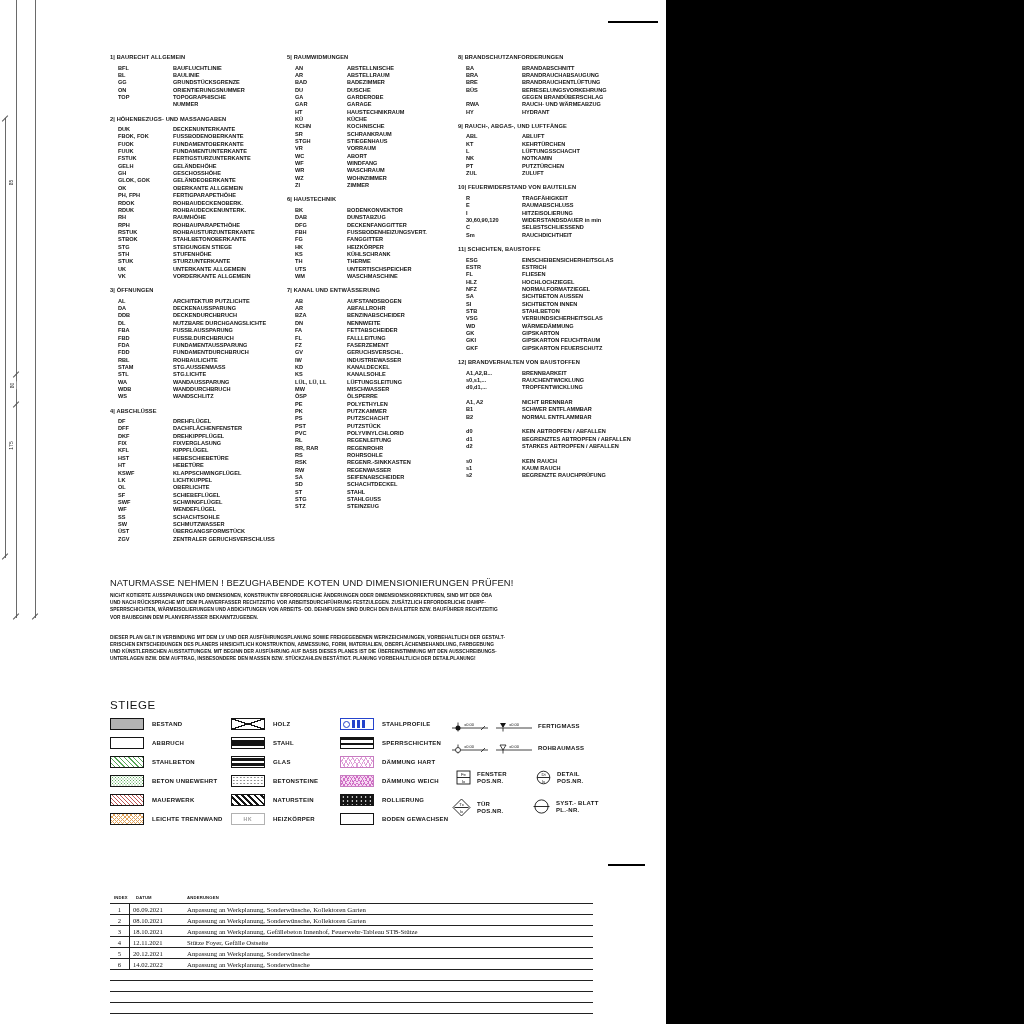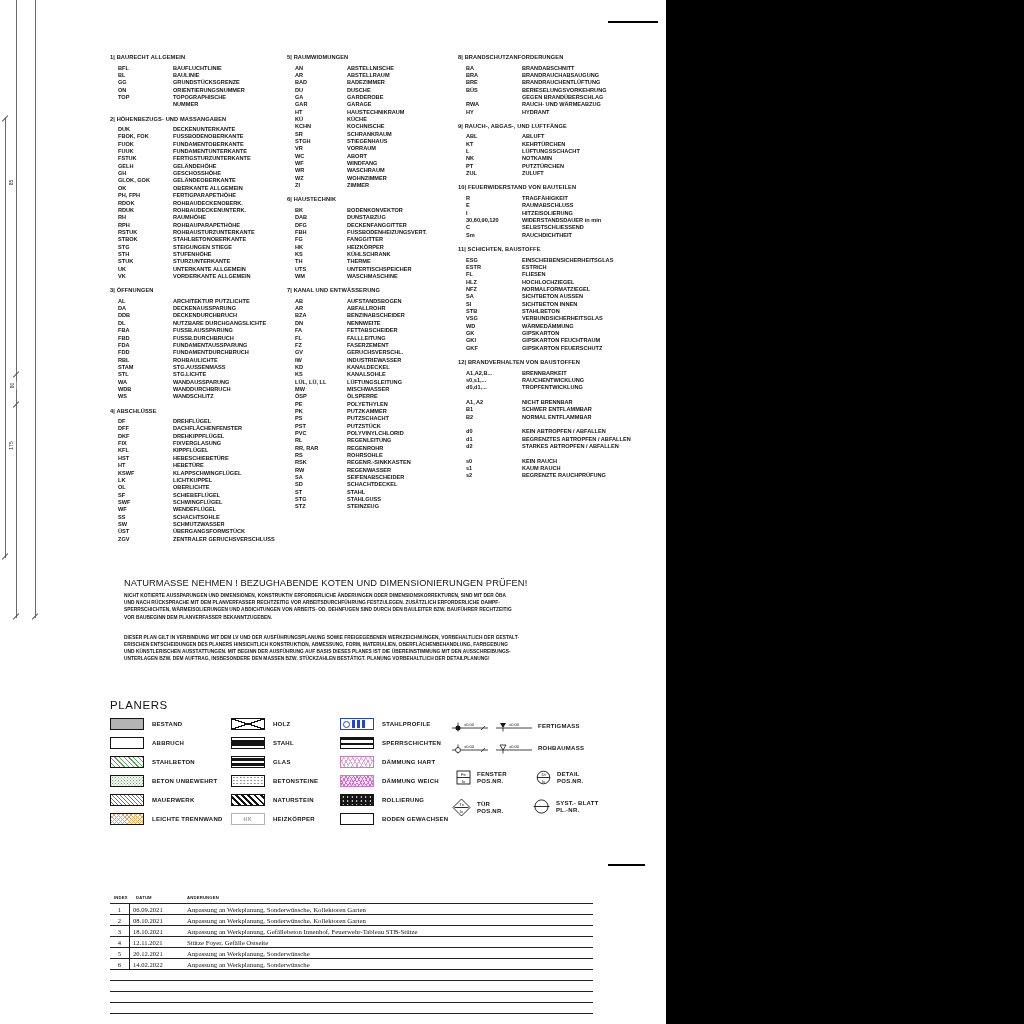--- a/index.html
+++ b/index.html
@@ -26,21 +26,21 @@
   .acol{display:flex;flex-direction:column;}
   .acol1{flex:0 0 177px;} .acol2{flex:0 0 171px;} .acol3{flex:1;}
   .abbrev-section{margin-bottom:7px;}
   .sec-title{font-weight:bold;font-size:5.7px;line-height:7px;margin-bottom:3.5px;letter-spacing:0.1px;white-space:nowrap;}
   .arow{display:flex;line-height:7.35px;font-size:5.6px;font-weight:bold;padding-left:8px;white-space:nowrap;}
   .arow.gap{height:7.35px;}
   .acol1 .code{flex:0 0 55px;} .acol2 .code{flex:0 0 52px;} .acol3 .code{flex:0 0 56px;}
   .desc{flex:1;}
 
   
-  #notes{position:absolute;left:124px;top:578px;width:500px;}
+  #notes{position:absolute;left:110px;top:578px;width:500px;}
   #notes-heading{font-size:9.3px;line-height:10px;letter-spacing:0.1px;margin-bottom:4px;white-space:nowrap;}
   .para div{font-size:4.8px;font-weight:bold;line-height:7.2px;white-space:nowrap;letter-spacing:0.05px;}
   #para2{margin-top:13px;}
 
   
   #legend-title{position:absolute;left:110px;top:699px;font-size:11.5px;letter-spacing:0.6px;}
   .lcol{position:absolute;top:718px;display:flex;flex-direction:column;gap:7px;}
   .lcol1{left:110px;} .lcol2{left:231px;} .lcol3{left:340px;}
   .legend-item{display:flex;align-items:center;height:12px;}
   .legend-label{font-size:6px;font-weight:bold;letter-spacing:0.25px;margin-left:8px;white-space:nowrap;}
@@ -797,21 +797,21 @@
       <div>VOR BAUBEGINN DEM PLANVERFASSER BEKANNTZUGEBEN.</div>
     </div>
     <div class="para" id="para2">
       <div>DIESER PLAN GILT IN VERBINDUNG MIT DEM LV UND DER AUSFÜHRUNGSPLANUNG SOWIE FREIGEGEBENEN WERKZEICHNUNGEN, VORBEHALTLICH DER GESTALT-</div>
       <div>ERISCHEN ENTSCHEIDUNGEN DES PLANERS HINSICHTLICH KONSTRUKTION, ABMESSUNG, FORM, MATERIALIEN, OBERFLÄCHENBEHANDLUNG, FARBGEBUNG</div>
       <div>UND KÜNSTLERISCHEN AUSSTATTUNGEN. MIT BEGINN DER AUSFÜHRUNG AUF BASIS DIESES PLANES IST DIE ÜBEREINSTIMMUNG MIT DEN AUSSCHREIBUNGS-</div>
       <div>UNTERLAGEN BZW. DEM AUFTRAG, INSBESONDERE DEN MASSEN BZW. STÜCKZAHLEN BESTÄTIGT. PLANUNG VORBEHALTLICH DER DETAILPLANUNG!</div>
     </div>
   </div>
 
-  <div id="legend-title">PLANERS</div>
+  <div id="legend-title">STIEGE</div>
   <div class="lcol lcol1" id="lcol1">
       <div class="legend-item">
         <span class="sw sw-bestand"></span>
         <span class="legend-label">BESTAND</span>
       </div>
       <div class="legend-item">
         <span class="sw sw-abbruch"></span>
         <span class="legend-label">ABBRUCH</span>
       </div>
       <div class="legend-item">

